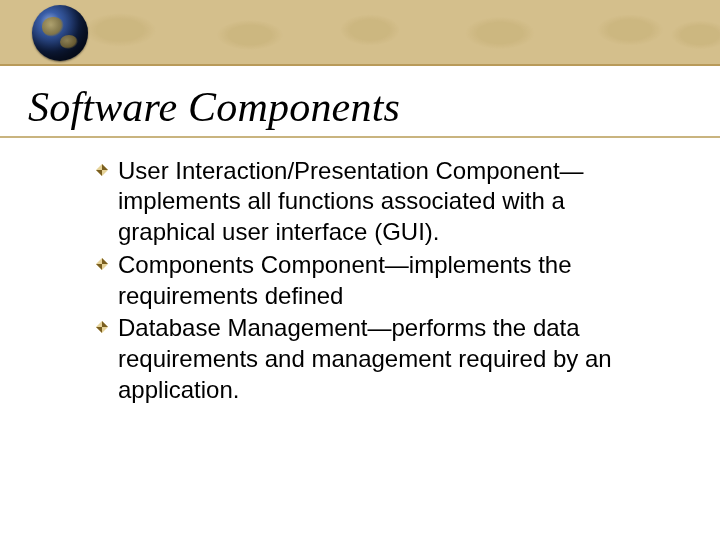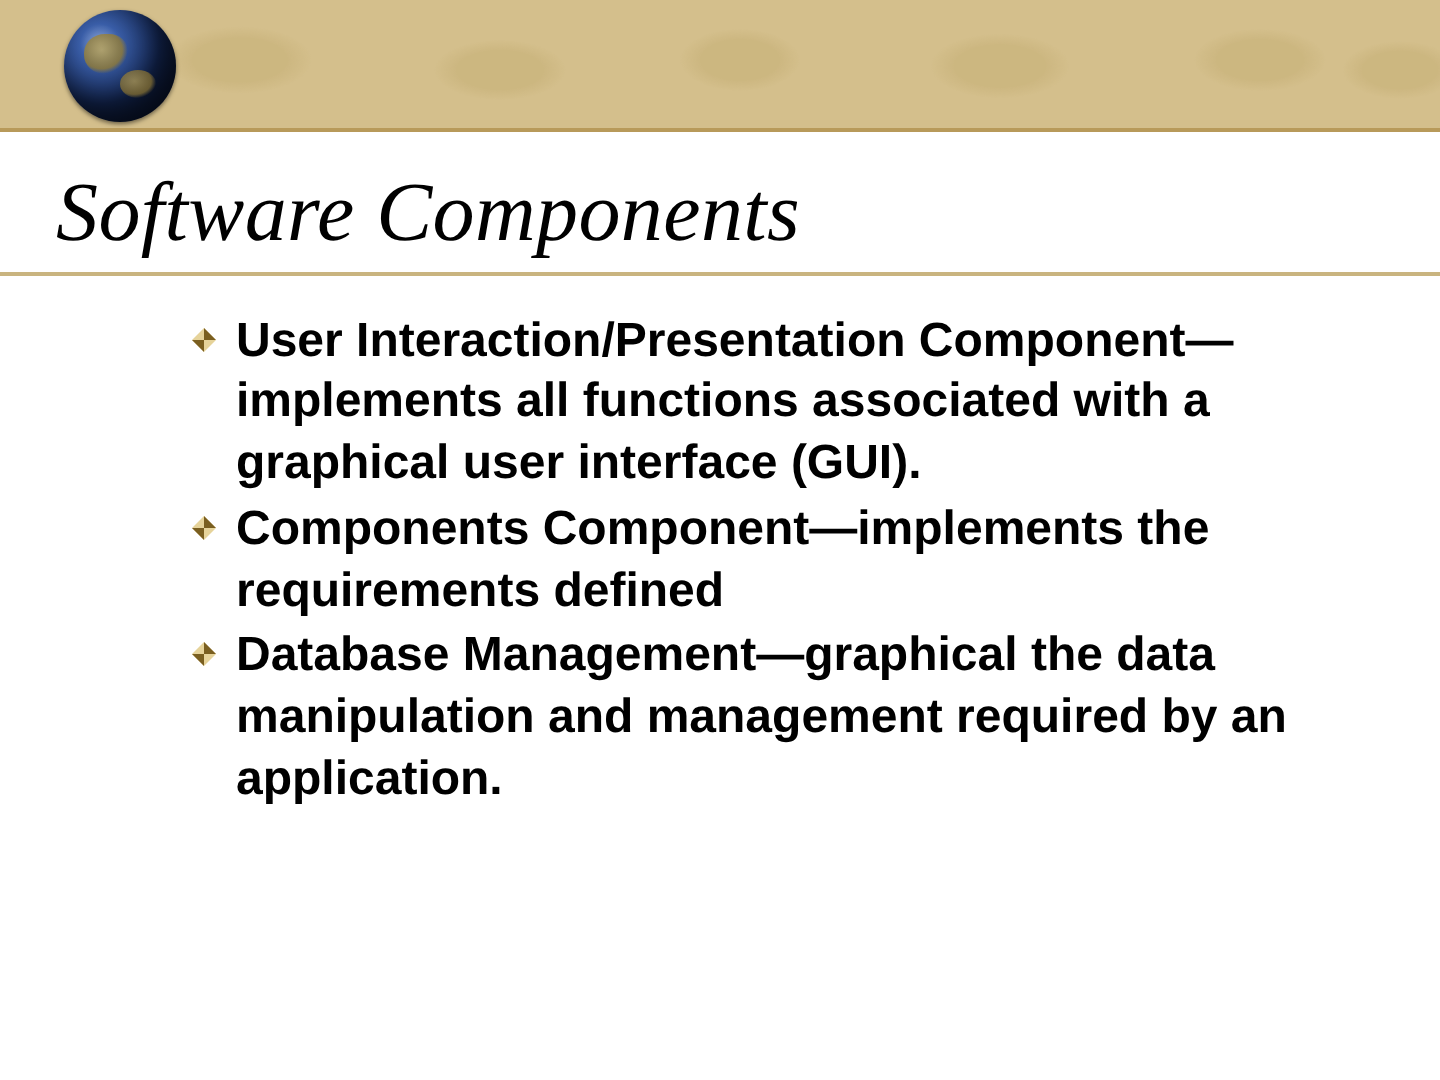--- a/index.html
+++ b/index.html
@@ -95,21 +95,20 @@
   .body {
     margin: 18px 60px 0 96px;
     font-family: Arial, Helvetica, sans-serif;
     font-size: 24px;
     line-height: 1.28;
   }
   .body ul {
     list-style: none;
     margin: 0;
     padding: 0;
-    font-weight: bold;
   }
   .body li {
     position: relative;
     padding-left: 22px;
     margin: 0 0 2px 0;
   }
   .bullet-icon {
     position: absolute;
     left: 0;
     top: 0.42em;
@@ -156,18 +155,18 @@
         <span>Components Component—implements the requirements defined</span>
       </li>
       <li>
         <span class="bullet-icon">
           <svg viewBox="0 0 12 12" width="12" height="12">
             <polygon points="6,0 12,6 6,12 0,6" fill="#e6d39a"></polygon>
             <polygon points="6,0 12,6 6,6" fill="#7a5f20"></polygon>
             <polygon points="0,6 6,12 6,6" fill="#7a5f20"></polygon>
           </svg>
         </span>
-        <span>Database Management—graphical the data manipulation and management required by an application.</span>
+        <span>Database Management—performs the data requirements and management required by an application.</span>
       </li>
     </ul>
   </div>
 
 </div>
 
 </body></html>

